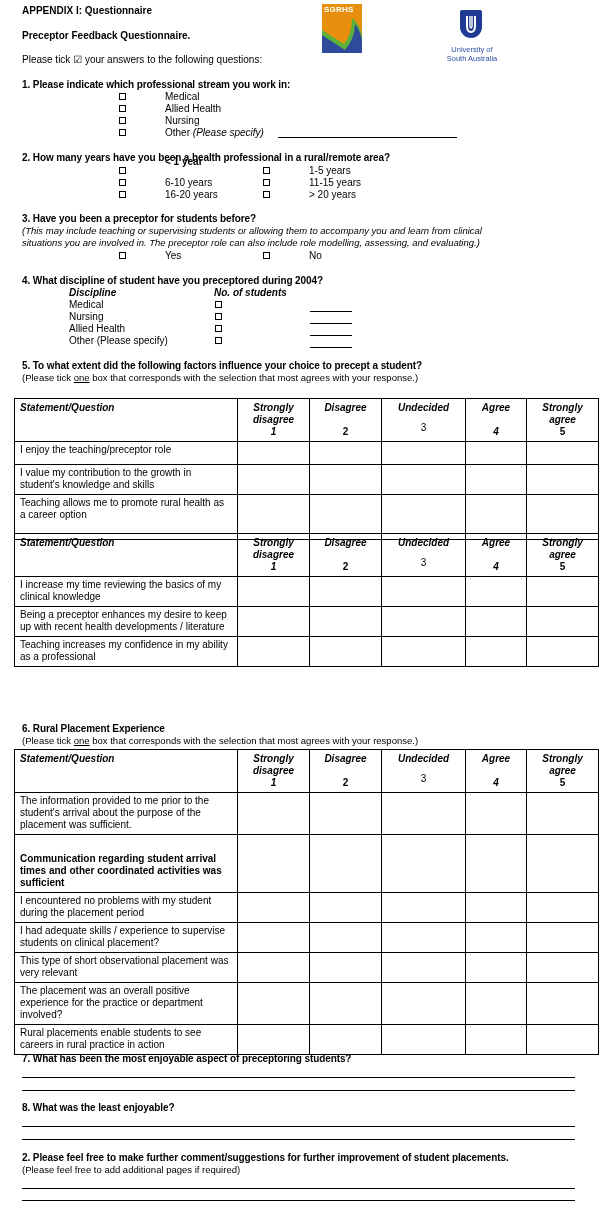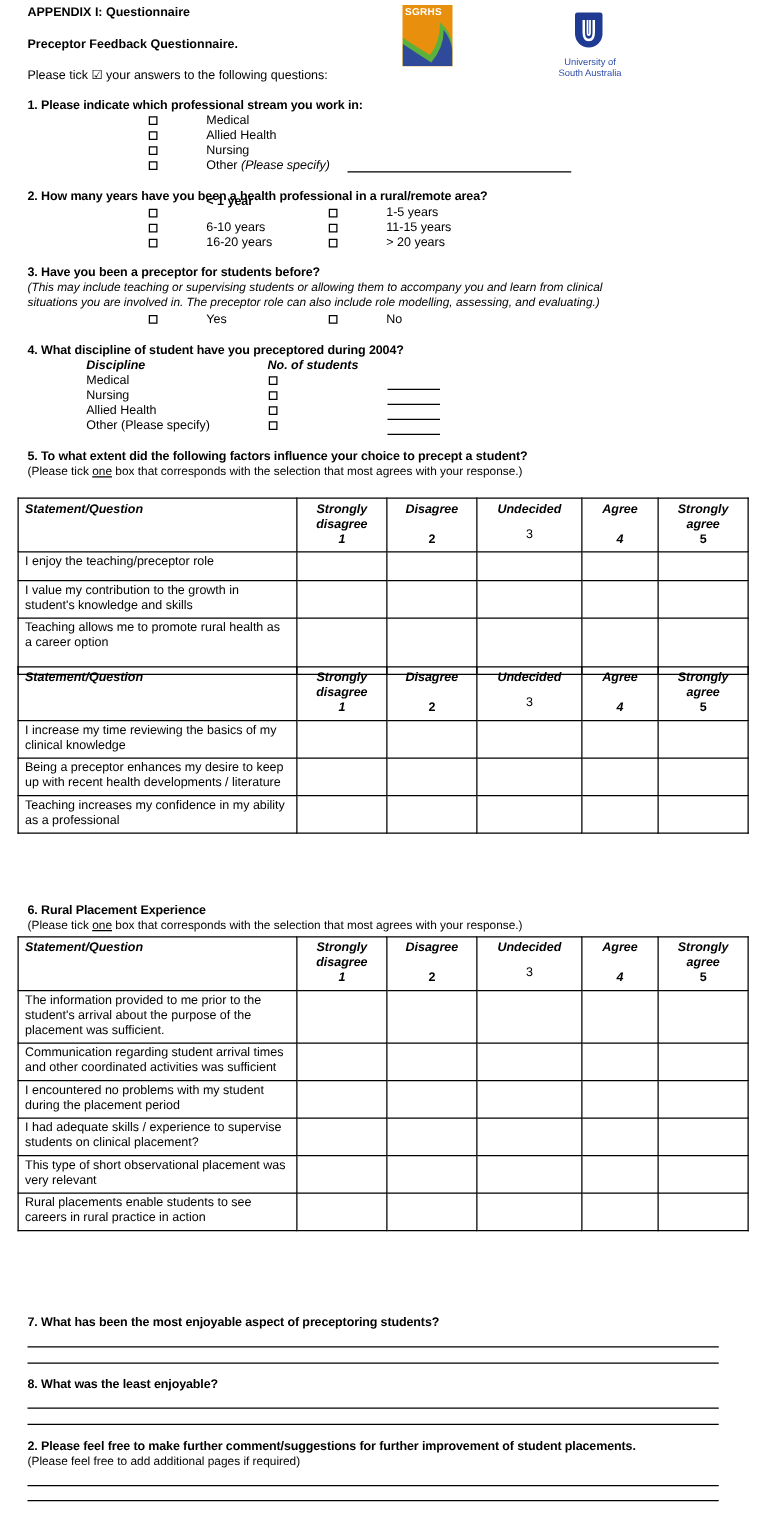--- a/index.html
+++ b/index.html
@@ -272,21 +272,21 @@
   <tbody id="tbody-3">
       <tr>
         <td style="padding-top: 2px; padding-bottom: 3px;">The information provided to me prior to the student's arrival about the purpose of the placement was sufficient.</td>
         <td></td>
         <td></td>
         <td></td>
         <td></td>
         <td></td>
       </tr>
       <tr>
-        <td style="padding-top: 2px; padding-bottom: 3px;">Communication regarding student arrival times and other coordinated activities was sufficient</td>
+        <td style="padding-top: 18px; padding-bottom: 3px; font-weight: bold;">Communication regarding student arrival times and other coordinated activities was sufficient</td>
         <td></td>
         <td></td>
         <td></td>
         <td></td>
         <td></td>
       </tr>
       <tr>
         <td style="padding-top: 2px; padding-bottom: 3px;">I encountered no problems with my student during the placement period</td>
         <td></td>
         <td></td>
@@ -297,20 +297,28 @@
       <tr>
         <td style="padding-top: 2px; padding-bottom: 3px;">I had adequate skills / experience to supervise students on clinical placement?</td>
         <td></td>
         <td></td>
         <td></td>
         <td></td>
         <td></td>
       </tr>
       <tr>
         <td style="padding-top: 2px; padding-bottom: 3px;">This type of short observational placement was very relevant</td>
+        <td></td>
+        <td></td>
+        <td></td>
+        <td></td>
+        <td></td>
+      </tr>
+      <tr>
+        <td style="padding-top: 2px; padding-bottom: 3px;">The placement was an overall positive experience for the practice or department involved?</td>
         <td></td>
         <td></td>
         <td></td>
         <td></td>
         <td></td>
       </tr>
       <tr>
         <td style="padding-top: 2px; padding-bottom: 3px;">Rural placements enable students to see careers in rural practice in action</td>
         <td></td>
         <td></td>

